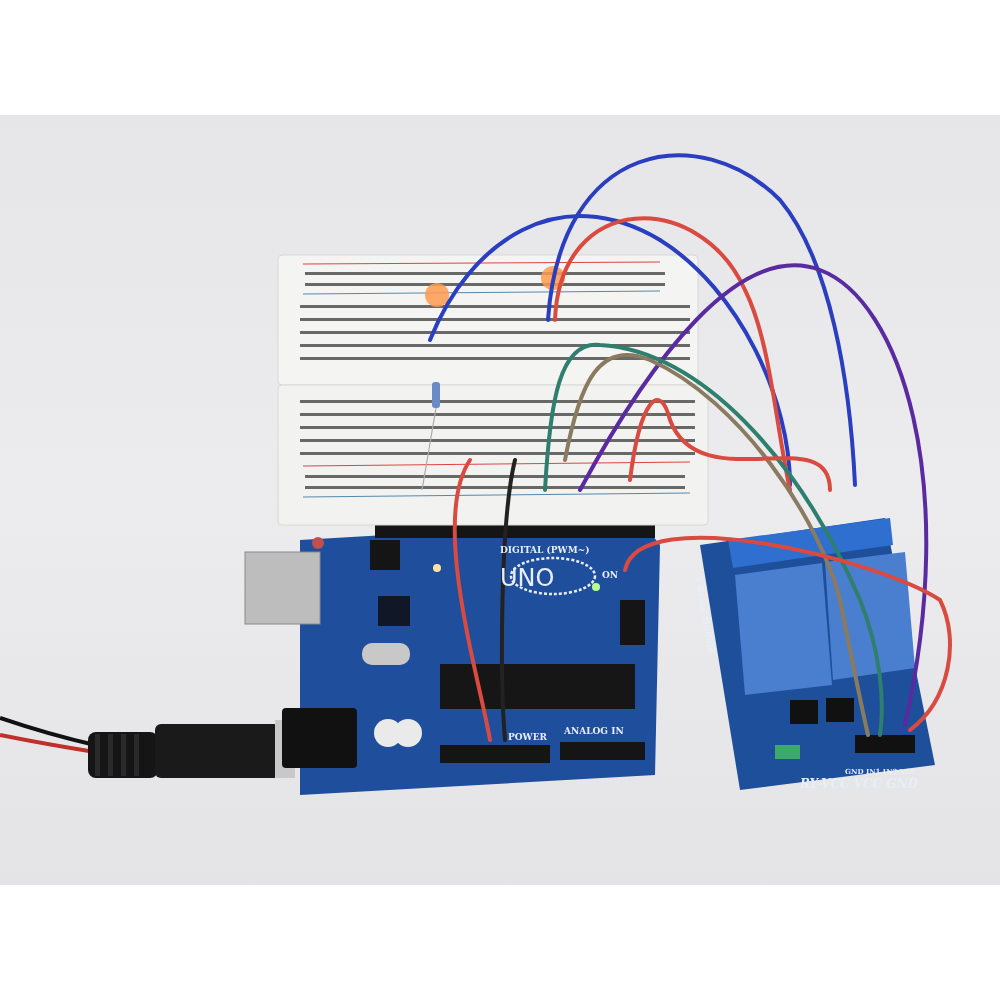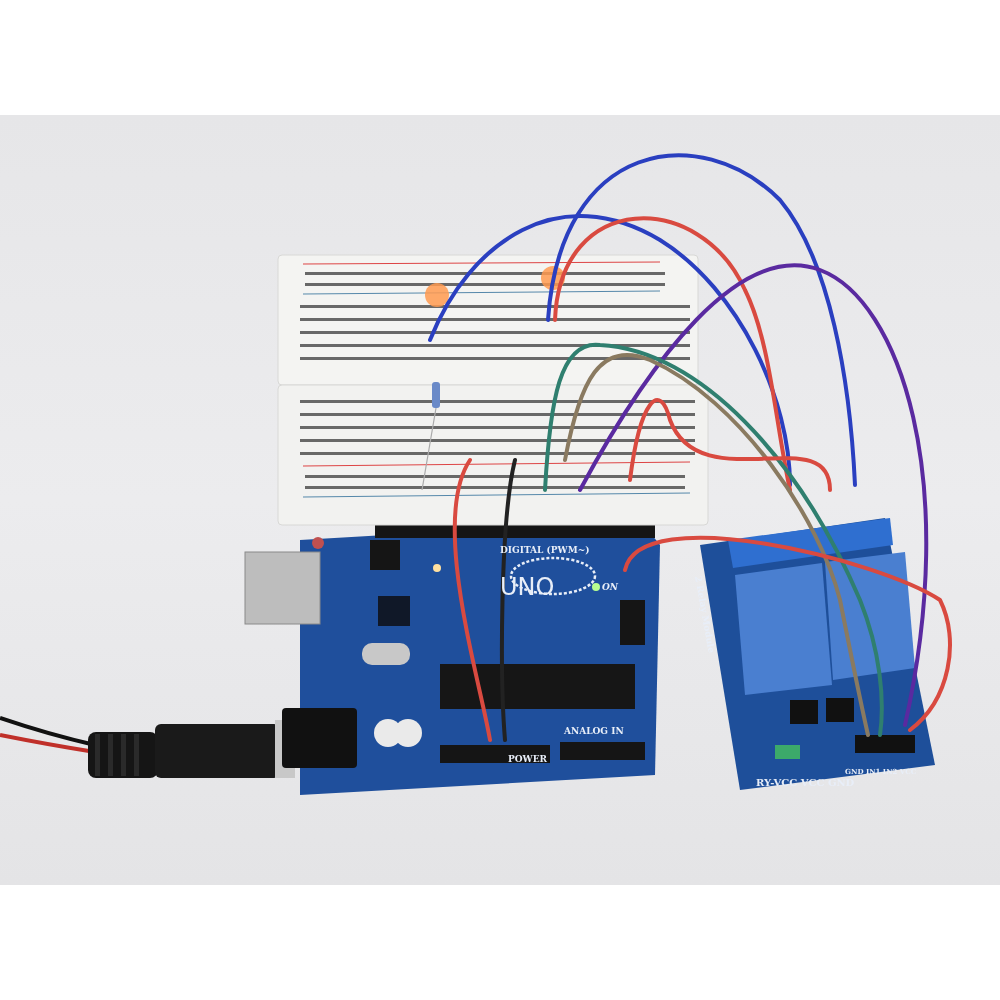--- a/index.html
+++ b/index.html
@@ -97,21 +97,21 @@
       <path d="M580 490 C650 360 740 240 820 270 C900 300 960 480 905 725" stroke="#5a2aa0"></path>
       <path d="M545 490 C550 400 560 340 600 345 C700 350 800 460 860 600 C880 650 885 700 880 735" stroke="#2f7f6f"></path>
       <path d="M565 460 C580 380 600 340 650 360 C740 400 820 520 840 600 C850 650 860 700 868 735" stroke="#8a7a60"></path>
       <path d="M470 460 C430 520 480 680 490 740" stroke="#d94a40"></path>
       <path d="M515 460 C500 520 500 680 505 740" stroke="#222"></path>
       <path d="M630 480 C640 400 660 380 670 420 C700 500 830 420 830 490" stroke="#d94a40"></path>
       <path d="M625 570 C640 500 880 560 940 600 C960 640 950 700 910 730" stroke="#d94a40"></path>
     </g>
   </svg>
 
-  <div class="lbl" style="left:500px;top:449px;font-size:24px;font-family:'DejaVu Sans',sans-serif;font-weight:normal;margin-top:9px;">UNO</div>
+  <div class="lbl" style="left:500px;top:449px;font-size:24px;font-family:'DejaVu Sans',sans-serif;font-weight:normal;">UNO</div>
   <div class="lbl small" style="left:500px;top:430px;">DIGITAL (PWM~)</div>
-  <div class="lbl small" style="left:602px;top:467px;font-style:italic;">ON</div>
+  <div class="lbl small" style="left:602px;top:455px;">ON</div>
   <div class="lbl small" style="left:564px;top:611px;">ANALOG IN</div>
-  <div class="lbl small" style="left:508px;top:617px;margin-top:22px;">POWER</div>
+  <div class="lbl small" style="left:508px;top:617px;">POWER</div>
   <div class="lbl small" style="left:703px;top:460px;transform:rotate(80deg);transform-origin:left top;">2 Relay Module</div>
   <div class="lbl small" style="left:845px;top:652px;font-size:7px;">GND IN1 IN2 VCC</div>
-  <div class="lbl small" style="left:756px;top:662px;font-size:10px;">RY-VCC VCC GND</div>
+  <div class="lbl small" style="left:800px;top:662px;font-size:12px;font-style:italic;">RY-VCC VCC GND</div>
 </div>
 
 </body></html>

